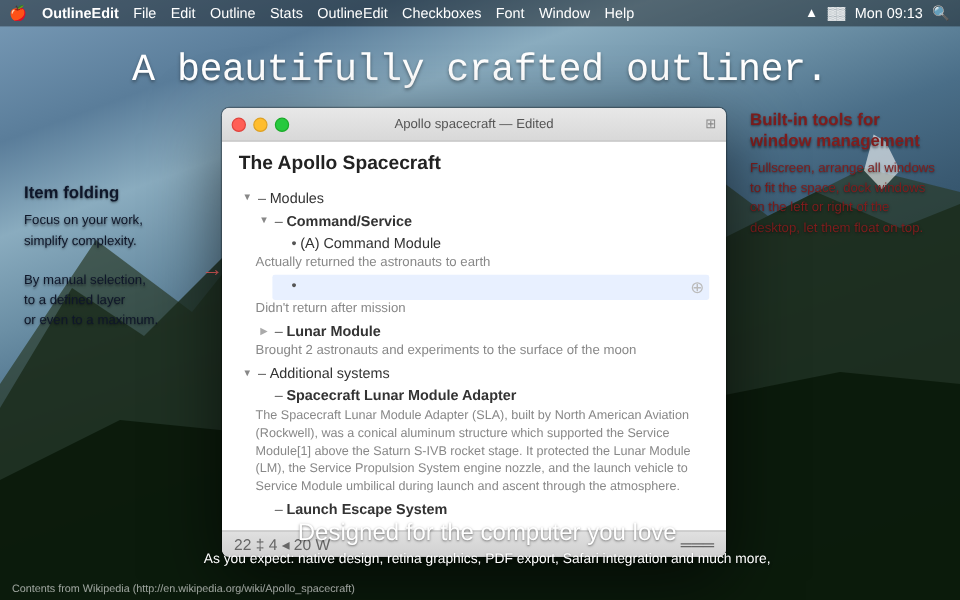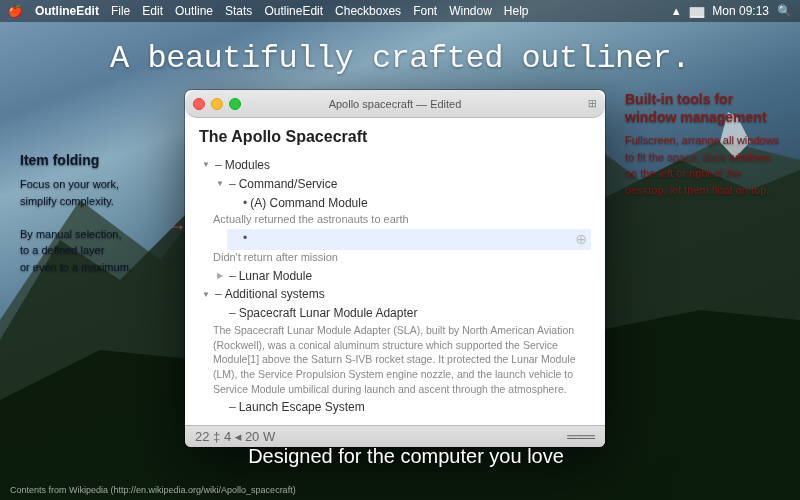--- a/index.html
+++ b/index.html
@@ -142,21 +142,20 @@
 
     
     #titlebar {
       height: 28px;
       background: linear-gradient(to bottom, #e8e8e8, #d8d8d8);
       border-bottom: 1px solid #b8b8b8;
       display: flex;
       align-items: center;
       padding: 0 8px;
       position: relative;
-      border-radius: 13px;
     }
     #window-buttons {
       display: flex;
       gap: 6px;
       align-items: center;
     }
     .window-btn {
       width: 12px;
       height: 12px;
       border-radius: 50%;
@@ -220,21 +219,21 @@
     .indent-1 { margin-left: 0px; }
     .indent-2 { margin-left: 14px; }
     .indent-3 { margin-left: 28px; }
     .indent-4 { margin-left: 42px; }
 
     .item-text {
       font-size: 12px;
       color: #333;
     }
     .item-text.section { font-weight: 400; }
-    .item-text.subsection { font-weight: 400; }
+    .item-text.subsection { font-weight: 700; }
     .item-desc {
       font-size: 11px;
       color: #888;
       margin-left: 14px;
       line-height: 1.3;
       margin-bottom: 2px;
     }
     .item-desc.long {
       font-size: 10.5px;
       line-height: 1.4;
@@ -425,20 +424,21 @@
       </div>
       <div class="item-desc indent-4">Didn't return after mission</div>
 
       <div class="outline-row indent-2">
         <div class="disclosure-btn">
             <span class="disclosure-triangle" style="color:#aaa;">▶</span>
           </div>
         <span class="dash-prefix">–</span>
         <span class="item-text subsection">Lunar Module</span>
       </div>
+      <div class="item-desc indent-3">Brought 2 astronauts and experiments to the surface of the moon</div>
 
       <div class="outline-row indent-1">
         <div class="disclosure-btn">
             <span class="disclosure-triangle">▼</span>
           </div>
         <span class="dash-prefix">–</span>
         <span class="item-text section">Additional systems</span>
       </div>
 
       <div class="outline-row indent-2">
@@ -457,17 +457,18 @@
     </div>
 
     <div id="statusbar">
       <span>22  ‡  4 ◂  20 W</span>
       <span id="statusbar-right">═══</span>
     </div>
   </div>
 
   <div id="bottom-text">
     <div id="bottom-title">Designed for the computer you love</div>
+    <div id="bottom-subtitle">As you expect: native design, retina graphics, PDF export, Safari integration and much more,</div>
   </div>
 
   <div id="copyright">Contents from Wikipedia (http://en.wikipedia.org/wiki/Apollo_spacecraft)</div>
 
 </div>
 
 </body></html>

